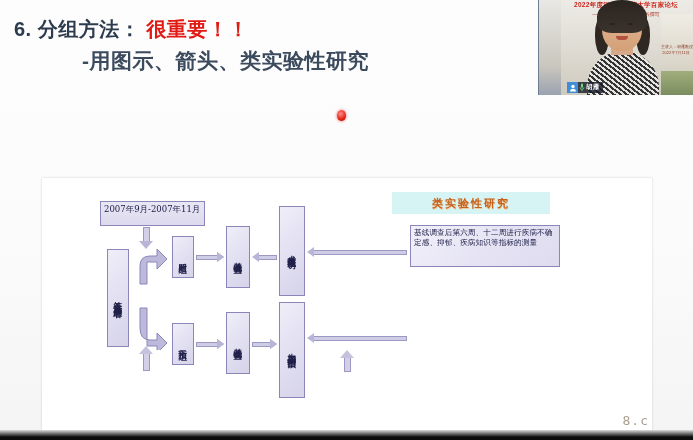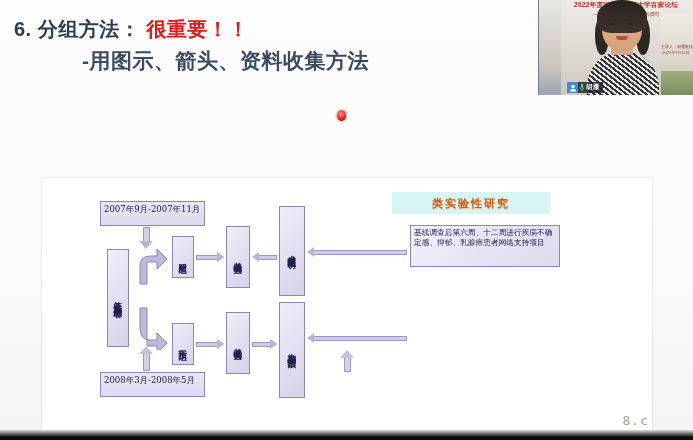--- a/index.html
+++ b/index.html
@@ -262,31 +262,30 @@
 <div id="screen">
 
   <div class="slide">
 
     <div class="bullets">
       <div class="line l1">
         <span>6.</span>
         <span>分组方法：</span>
         <span class="red">很重要！！</span>
       </div>
-      <div class="line l4">-用图示、箭头、资料收集方法</div>
+      <div class="line l4">-用图示、箭头、类实验性研究</div>
     </div>
 
     <div class="laser"></div>
 
     <div class="diagram">
 
       <div class="pinkTitle" style="left:350px; top:14px; width:158px; height:22px;">类实验性研究</div>
 
       <div class="bx date" style="left:58px; top:23px; width:105px; height:25px;">2007年9月-2007年11月</div>
-      <div class="bx date" style="left:58px; top:194px; width:105px; height:25px;">2008年3月-2008年5月</div>
 
       <div class="ar ar-d" style="left:96px; top:49px; width:16px; height:22px;">
         <div class="shaft"></div>
           <div class="head"></div>
       </div>
 
       <div class="ar ar-u" style="left:96px; top:168px; width:16px; height:25px;">
         <div class="head"></div>
           <div class="shaft"></div>
       </div>
@@ -333,21 +332,21 @@
 
       <div class="ar ar-l" style="left:265px; top:69px; width:100px; height:10px;">
         <div class="head"></div>
           <div class="shaft"></div>
       </div>
       <div class="ar ar-l" style="left:265px; top:155px; width:100px; height:10px;">
         <div class="head"></div>
           <div class="shaft"></div>
       </div>
 
-      <div class="bx para" style="left:368px; top:47px; width:150px; height:42px;">基线调查后第六周、十二周进行疾病不确定感、抑郁、乳腺癌患者网络支持项目</div>
+      <div class="bx para" style="left:368px; top:47px; width:150px; height:42px;">基线调查后第六周、十二周进行疾病不确定感、抑郁、疾病知识等指标的测量</div>
 
       <div class="ar ar-u" style="left:297px; top:172px; width:16px; height:22px;">
         <div class="head"></div>
           <div class="shaft"></div>
       </div>
 
 
       <div class="watermark">8.c</div>
     </div>
 

